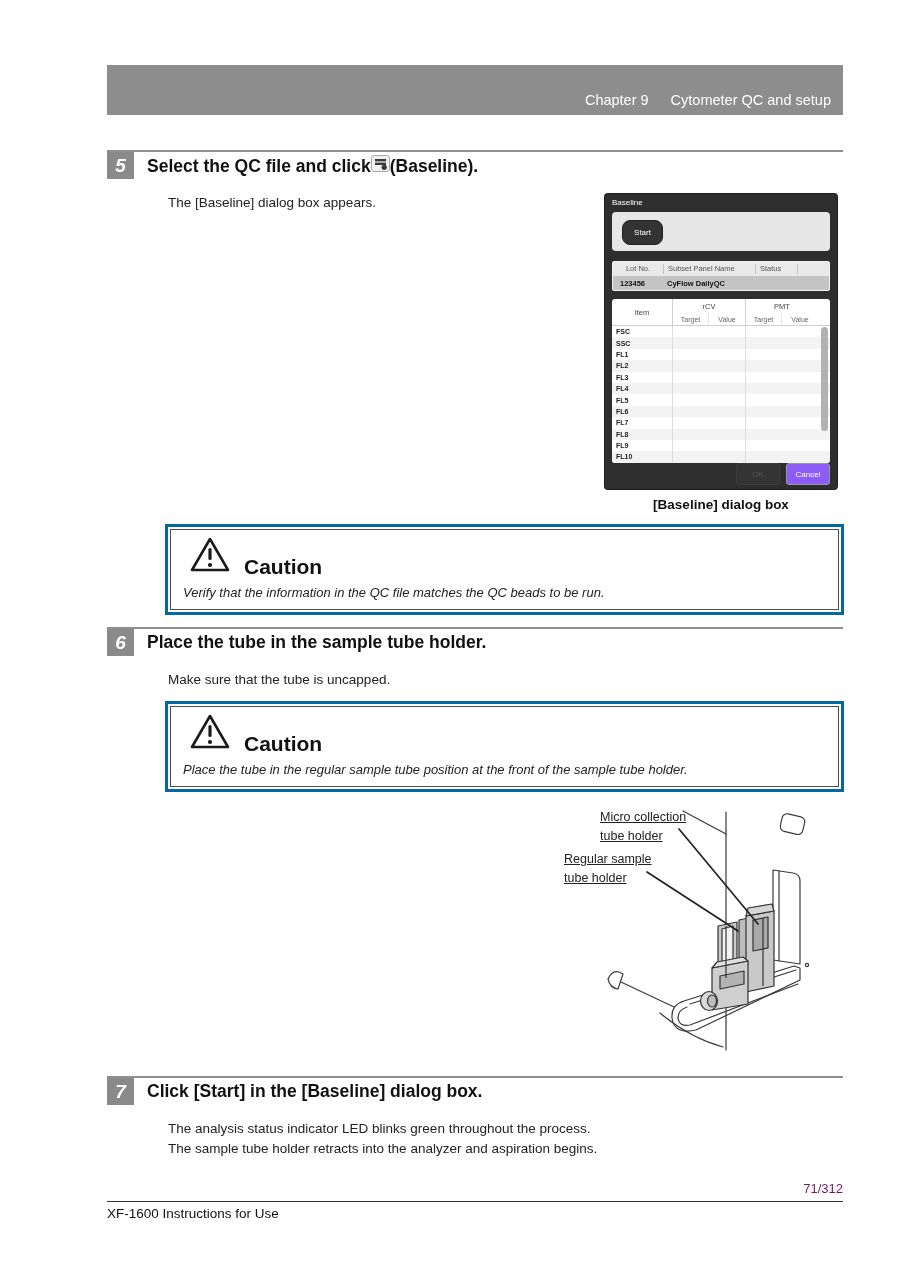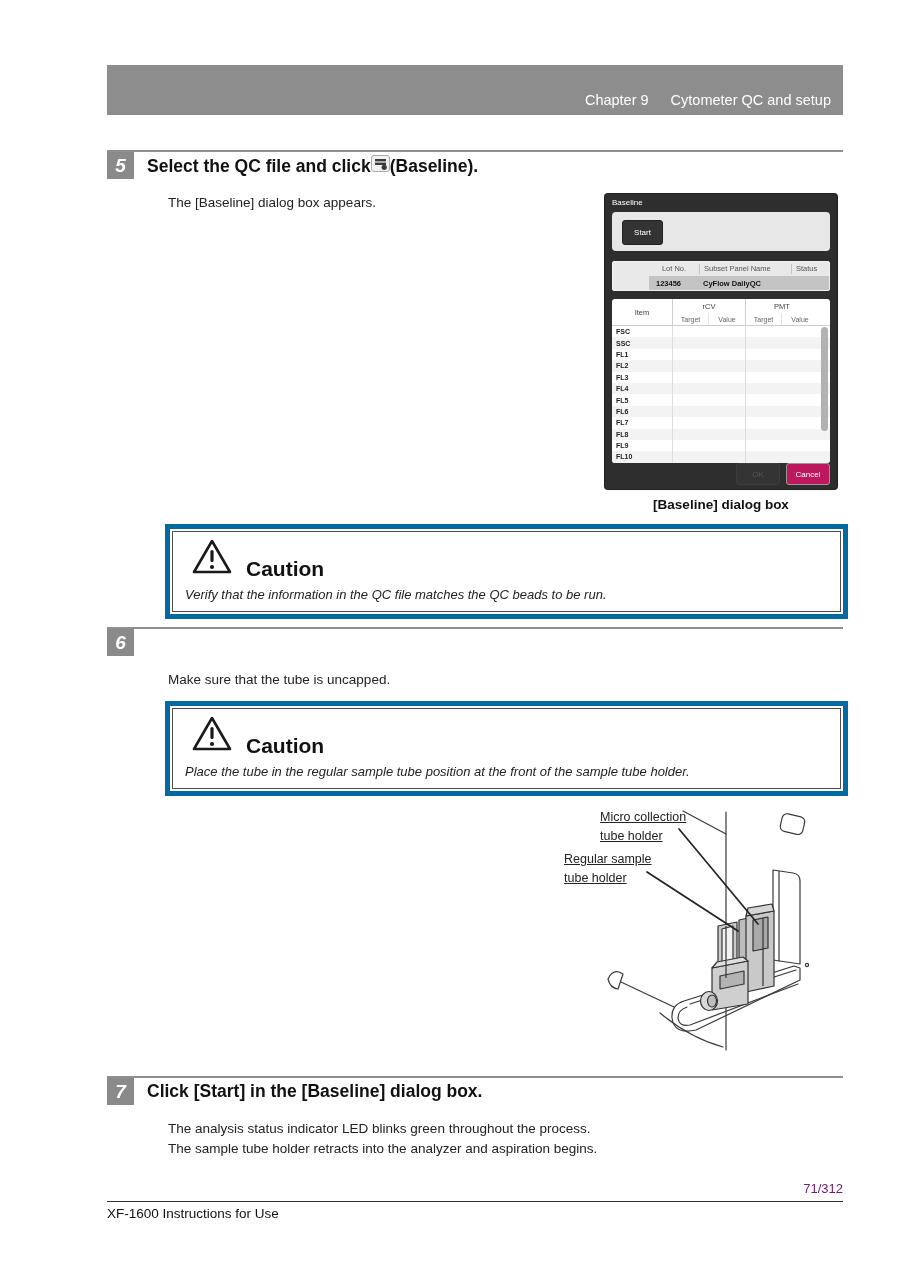--- a/index.html
+++ b/index.html
@@ -20,22 +20,22 @@
   .step-body{margin:14px 0 0 61px;font-size:13.5px;color:#222;line-height:1.5;}
 
   .inline-icon{display:inline-block;vertical-align:-3px;}
 
   
   .dialog{position:absolute;left:605px;top:194px;width:232px;height:295px;background:#2e2e2e;border-radius:3px;
           box-shadow:0 0 0 1px #1f1f1f;}
   .dlg-title{height:17px;line-height:17px;padding-left:7px;color:#fff;font-size:8px;}
   .dlg-toppanel{margin:1px 7px 0 7px;height:39px;background:#e7e7e7;border-radius:4px;position:relative;}
   .btn-start{position:absolute;left:10px;top:8px;width:39px;height:23px;background:#333;border:1px solid #222;
-             border-radius:3px;color:#fff;font-size:8px;display:flex;align-items:center;justify-content:center;cursor:pointer;}
-  .lot-panel{margin:10px 7px 0 7px;background:#e9e9e9;border-radius:2px;overflow:hidden;border:1px solid #f2f2f2;padding-left:36px;}
+             border-radius:8px;color:#fff;font-size:8px;display:flex;align-items:center;justify-content:center;cursor:pointer;}
+  .lot-panel{margin:10px 7px 0 7px;background:#e9e9e9;border-radius:2px;overflow:hidden;border:1px solid #f2f2f2;}
   .lot-hrow,.lot-drow{display:grid;grid-template-columns:50px 92px 42px 1fr;height:14px;align-items:center;font-size:7.5px;}
   .lot-hrow{color:#555;}
   .lot-hrow .c{padding-left:4px;border-left:1px solid #c4c4c4;height:10px;line-height:10px;}
   .lot-hrow .c:first-child{border-left:none;text-align:center;padding-left:0;}
   .lot-drow{background:#c4c4c4;font-weight:bold;color:#111;}
   .lot-drow .c{padding-left:4px;}
   .lot-drow .c:first-child{padding-left:7px;}
 
   .item-panel{margin:8px 7px 12px 7px;height:164px;background:#fff;border-radius:3px;position:relative;overflow:hidden;}
   .ith{display:grid;grid-template-columns:60px 36px 37px 36px 37px;grid-template-rows:14px 12px;border-bottom:1px solid #cfcfcf;}
@@ -51,27 +51,27 @@
   .irow{display:grid;grid-template-columns:60px 73px 73px;height:11.4px;align-items:center;}
   .irow:nth-child(odd){background:#f3f3f3;}
   .irow .lab{font-size:7px;font-weight:bold;color:#222;padding-left:4px;}
   .irow .cell{border-left:1px solid #ddd;height:100%;}
   .iscroll{position:absolute;right:2px;top:28px;bottom:4px;width:7px;}
   .iscroll .thumb{position:absolute;top:0;left:0;width:7px;height:79%;background:#b2b2b2;border-radius:3.5px;cursor:pointer;}
 
   .dlg-btns{position:absolute;right:7px;bottom:4px;display:flex;gap:6px;}
   .btn-ok{width:42px;height:20px;background:#343434;border:1px solid #3d3d3d;border-radius:3px;color:#555;
           font-size:8px;display:flex;align-items:center;justify-content:center;cursor:pointer;}
-  .btn-cancel{width:42px;height:20px;background:#be185d;border:1px solid #999;border-radius:3px;color:#fff;
+  .btn-cancel{width:42px;height:20px;background:#8b5cf6;border:1px solid #999;border-radius:3px;color:#fff;
           font-size:8px;display:flex;align-items:center;justify-content:center;cursor:pointer;}
 
   .dlg-caption{position:absolute;left:605px;top:497px;width:232px;text-align:center;font-size:13.5px;font-weight:bold;color:#111;}
 
   
-  .caution{position:absolute;left:165px;width:669px;border:5px solid #0369a1;padding:2px;background:#fff;}
+  .caution{position:absolute;left:165px;width:669px;border:3px solid #0369a1;padding:2px;background:#fff;}
   .caution .inner{border:1px solid #4d4d4d;padding:6px 14px 9px 12px;}
   .caution .row{display:flex;align-items:flex-end;gap:13px;margin-left:6px;}
   .caution .head{font-size:21px;font-weight:bold;color:#111;line-height:1;padding-bottom:1px;}
   .caution .txt{font-size:13px;color:#222;margin-top:7px;font-style:italic;}
 
   
   .figure{position:absolute;left:560px;top:798px;width:292px;height:258px;}
   .fig-label{position:absolute;font-size:12.5px;color:#222;line-height:1.5;text-decoration:underline;}
   .fig-label.micro{left:40px;top:10px;}
   .fig-label.regular{left:4px;top:52px;}
@@ -224,20 +224,21 @@
         </span>
         <span class="head">Caution</span>
       </div>
       <div class="txt">Verify that the information in the QC file matches the QC beads to be run.</div>
     </div>
   </div>
 
   <div class="step" style="top:627px;">
     <div class="step-head">
       <div class="badge">6</div>
+      <div class="step-title">Place the tube in the sample tube holder.</div>
     </div>
     <div class="step-body">Make sure that the tube is uncapped.</div>
   </div>
 
   <div class="caution" style="top:701px;">
     <div class="inner">
       <div class="row">
         <span>
           <svg width="42" height="38" viewBox="0 0 42 38">
             <path d="M21 3 L39 34 L3 34 Z" fill="none" stroke="#1a1a1a" stroke-width="2.6" stroke-linejoin="round"></path>

